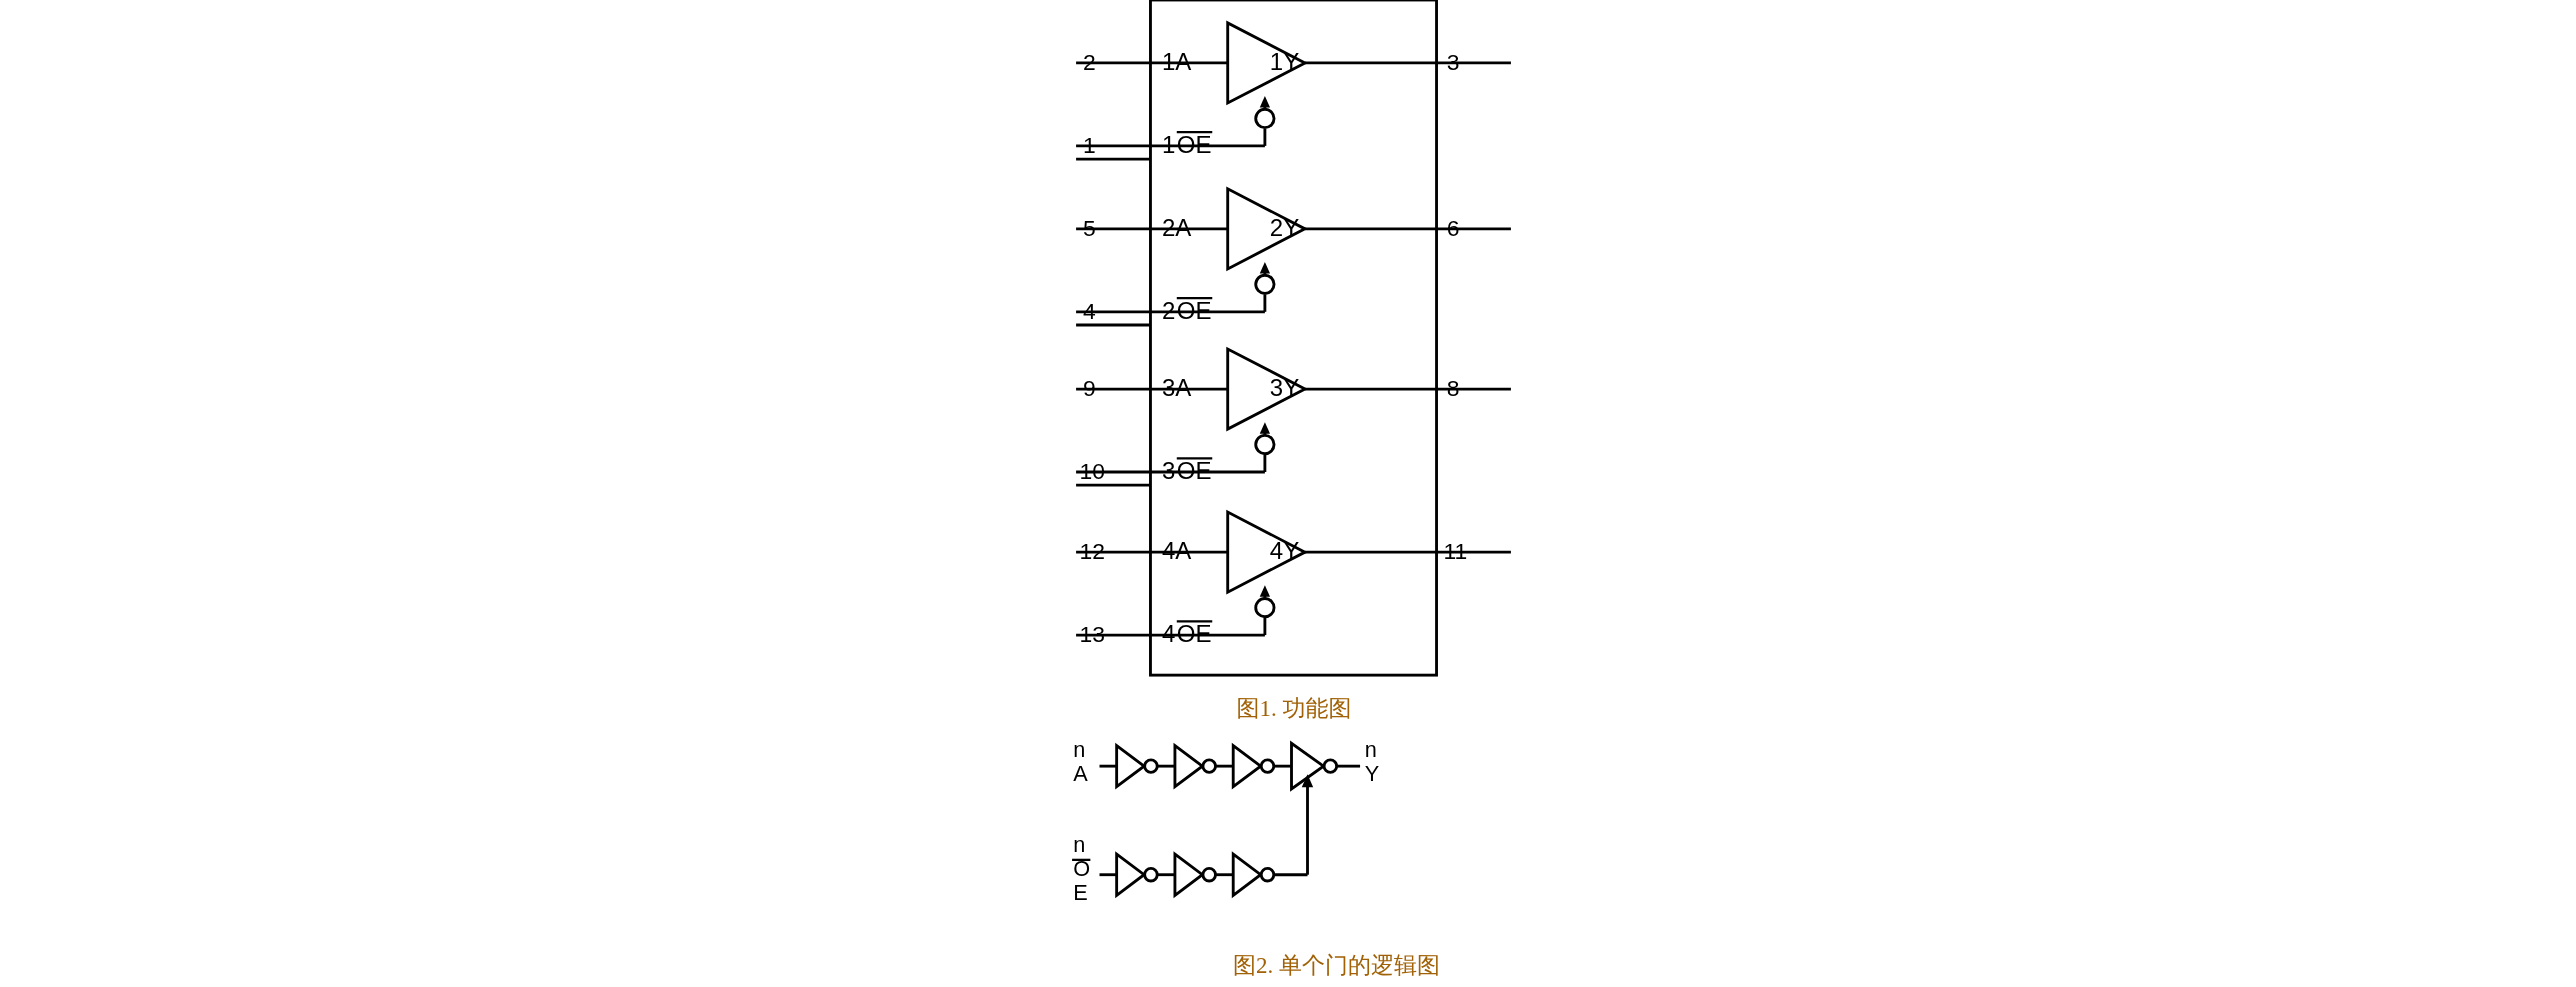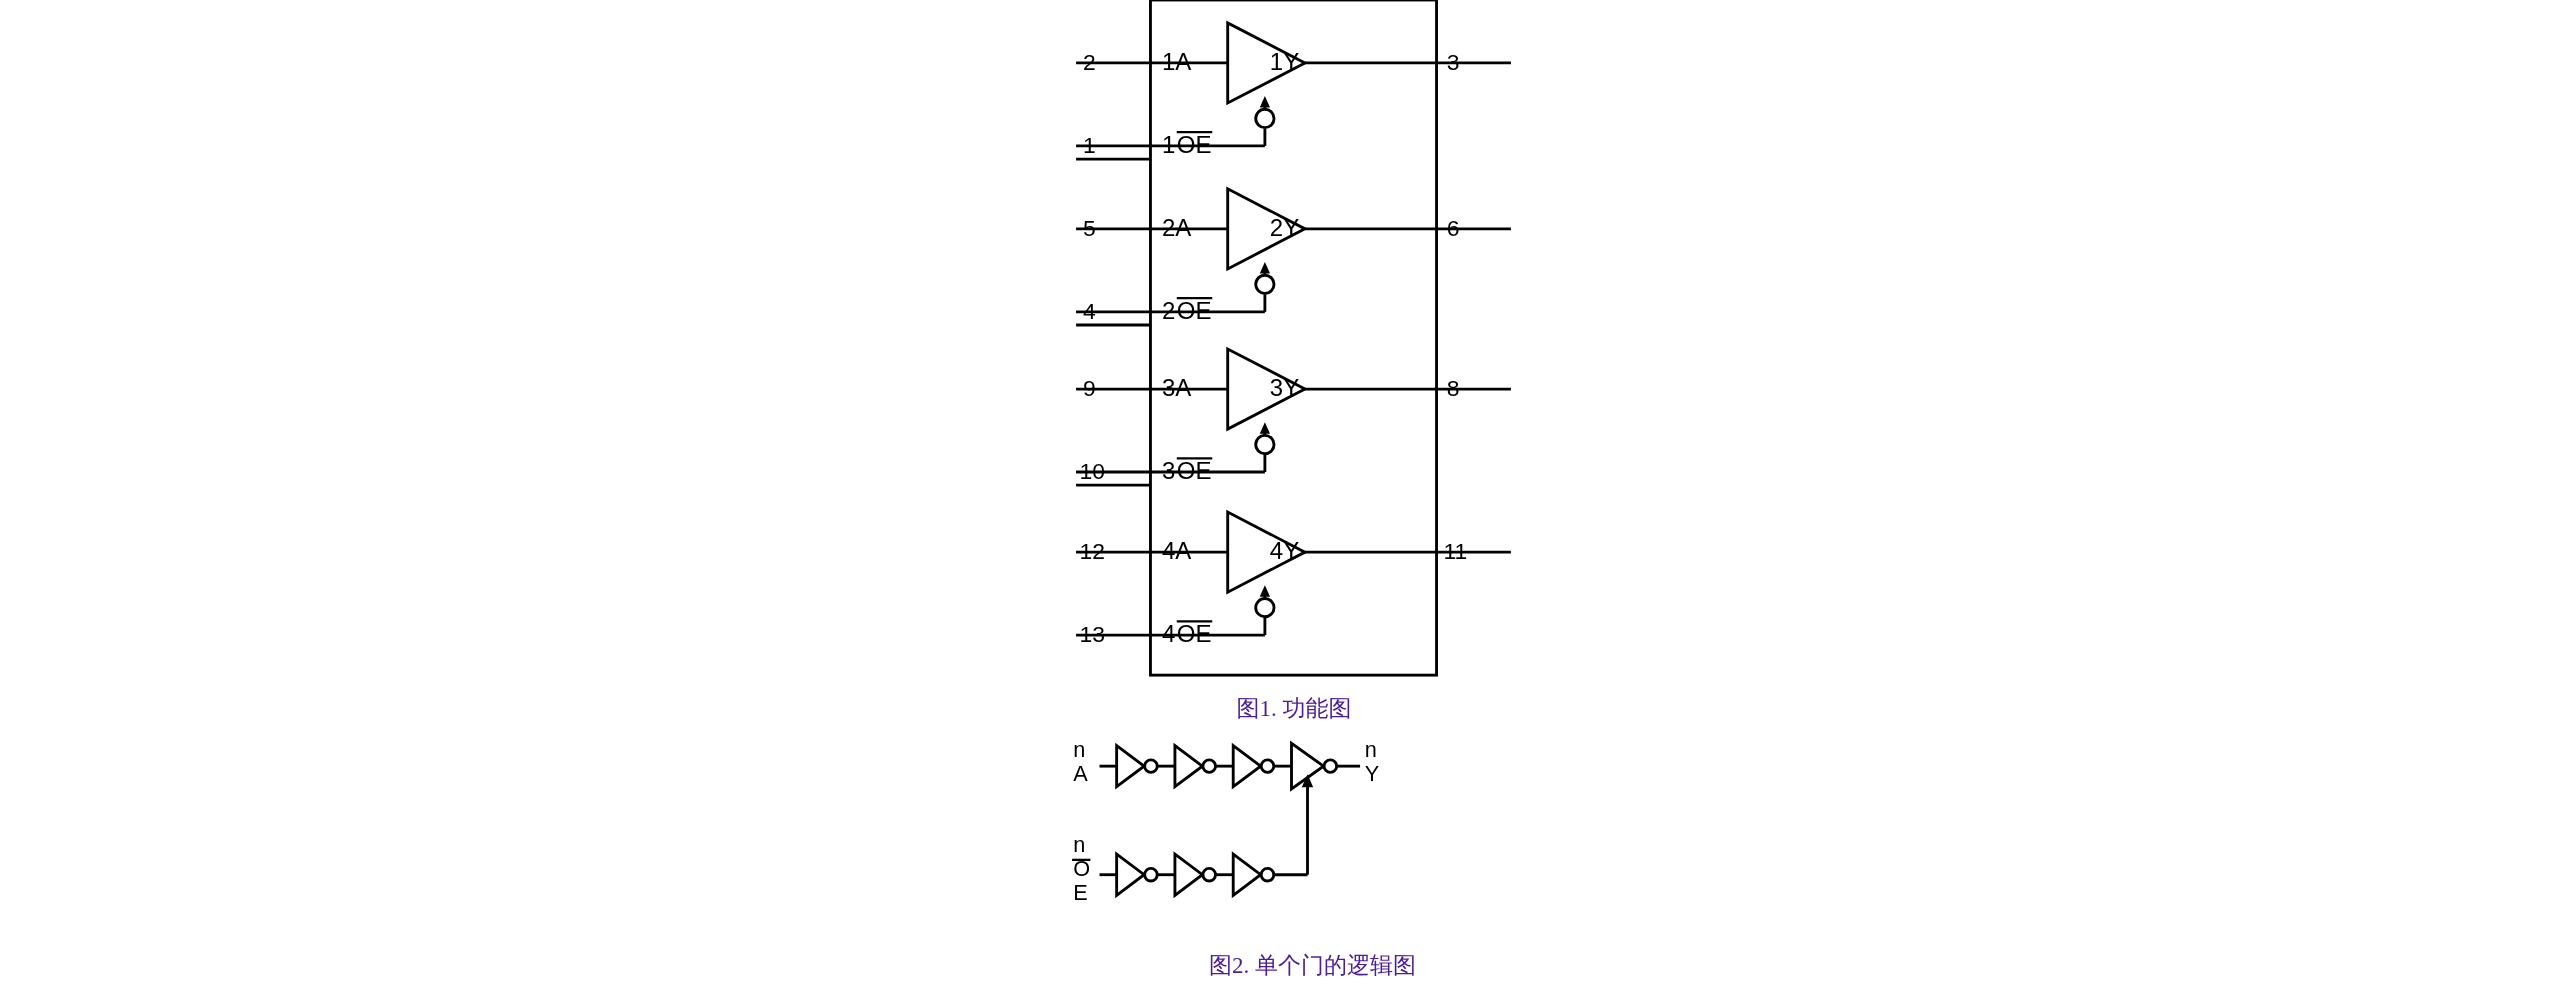--- a/index.html
+++ b/index.html
@@ -19,21 +19,21 @@
     width: 2576px;
     height: 987px;
   }
   .fig {
     position: absolute;
   }
   .caption {
     position: absolute;
     font-family: "Liberation Serif", serif;
     font-size: 23px;
-    color: #4c1d95;
+    color: #a16207;
     white-space: nowrap;
     text-align: center;
   }
   svg text {
     font-family: "Liberation Sans", sans-serif;
     fill: #000;
   }
   .lbl-pin { font-size: 40px; }
   .lbl-sig { font-size: 42px; }
   .lbl-small { font-size: 38px; }
@@ -202,16 +202,16 @@
         <text class="lbl-small" x="14" y="292">E</text>
       </g>
 
       <g>
         <text class="lbl-small" x="524" y="42">n</text>
         <text class="lbl-small" x="524" y="84">Y</text>
       </g>
     </svg>
   </div>
 
-  <div class="caption" style="left:1152px; top:950px; width:321px;text-align:center;">图2.  单个门的逻辑图</div>
+  <div class="caption" style="left:1176px; top:950px; width:321px;text-align:center;">图2.  单个门的逻辑图</div>
 
 </div>
 
 
 </body></html>

